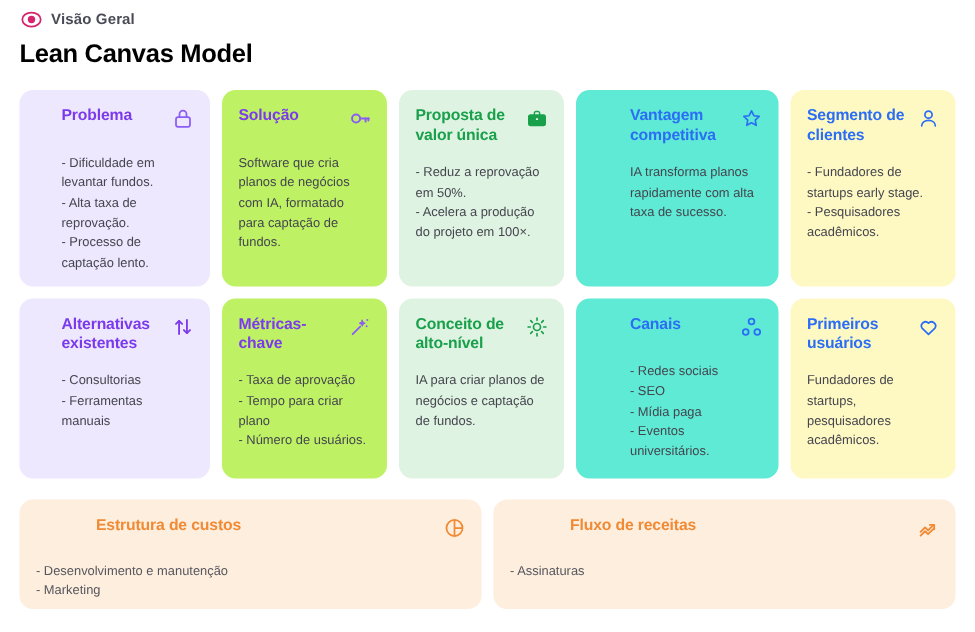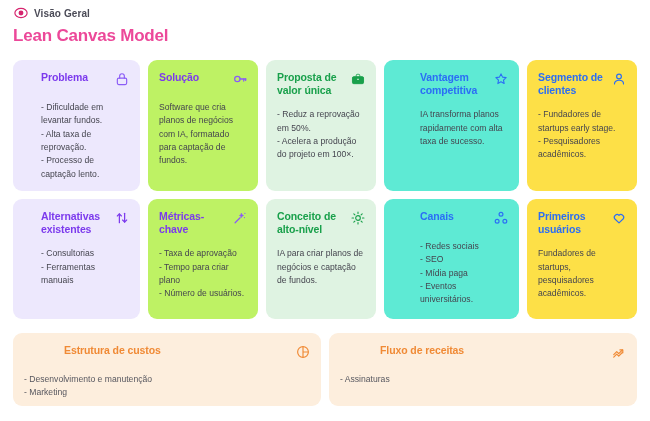--- a/index.html
+++ b/index.html
@@ -16,21 +16,21 @@
     display: flex; align-items: center; gap: 6px;
     position: absolute; left: 14px; top: 6px;
   }
   .eye-icon { width: 14px; height: 14px; display: block; }
   .breadcrumb-label {
     font-size: 10px; font-weight: 700; color: #4b4b57;
     letter-spacing: .1px;
   }
   .page-title {
     position: absolute; left: 13px; top: 26px;
-    font-size: 17px; font-weight: 700; color: #ec4899;
+    font-size: 17px; font-weight: 700; color: #000000;
     letter-spacing: -.2px;
   }
 
   
   .canvas { position: absolute; left: 13px; top: 60px; width: 624px; }
 
   .row { display: flex; gap: 8px; }
   .row-1 { height: 131px; }
   .row-2 { height: 120px; margin-top: 8px; }
   .row-3 { height: 73px; margin-top: 14px; }
@@ -63,21 +63,21 @@
 
   
   .t-purple { background: #ede8fd; padding-left: 28px; }
   .t-purple .card-title { color: #7c3aed; }
   .t-purple-2 { background: #bef264; }
   .t-purple-2 .card-title { color: #7c3aed; }
   .t-green { background: #dff3e2; }
   .t-green .card-title { color: #19a04b; }
   .t-blue { background: #5eead4; padding-left: 36px; }
   .t-blue .card-title { color: #2b6ef5; }
-  .t-blue-2 { background: #fde047; }
+  .t-blue-2 { background: #fef9c3; }
   .t-blue-2 .card-title { color: #2b6ef5; }
   .t-orange { background: #fdeedd; }
   .t-orange .card-title { color: #f08a35; font-size: 10.5px; }
   .t-orange .card-body { color: #57575f; }
 </style>
 </head>
 <body>
 
 <div class="page">
 

